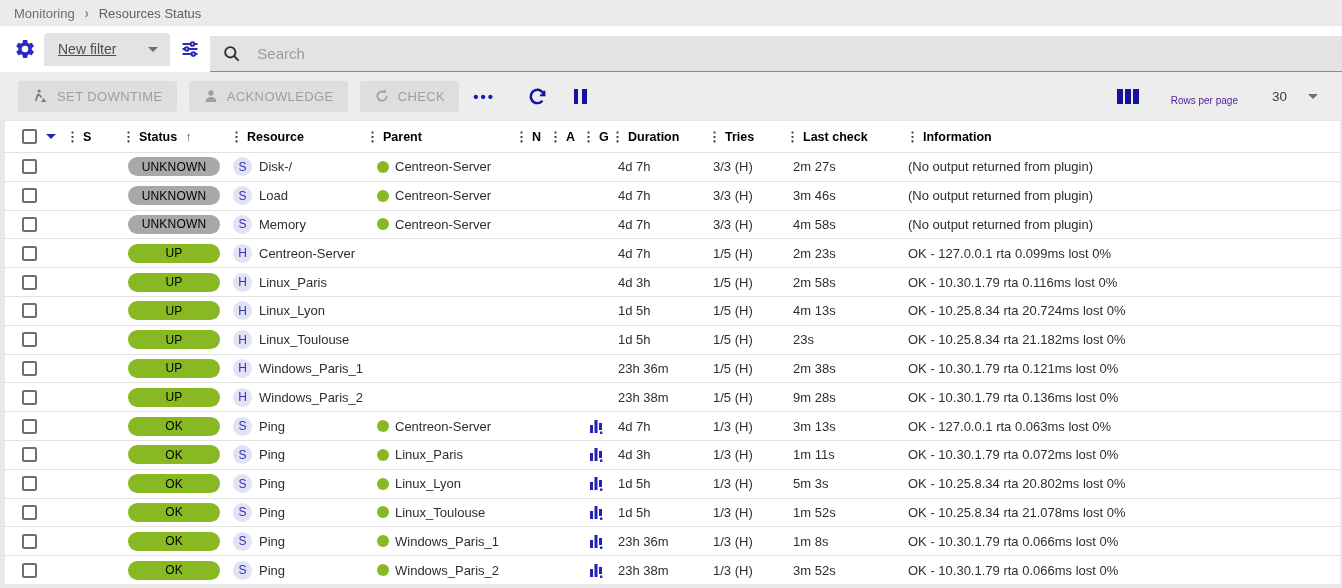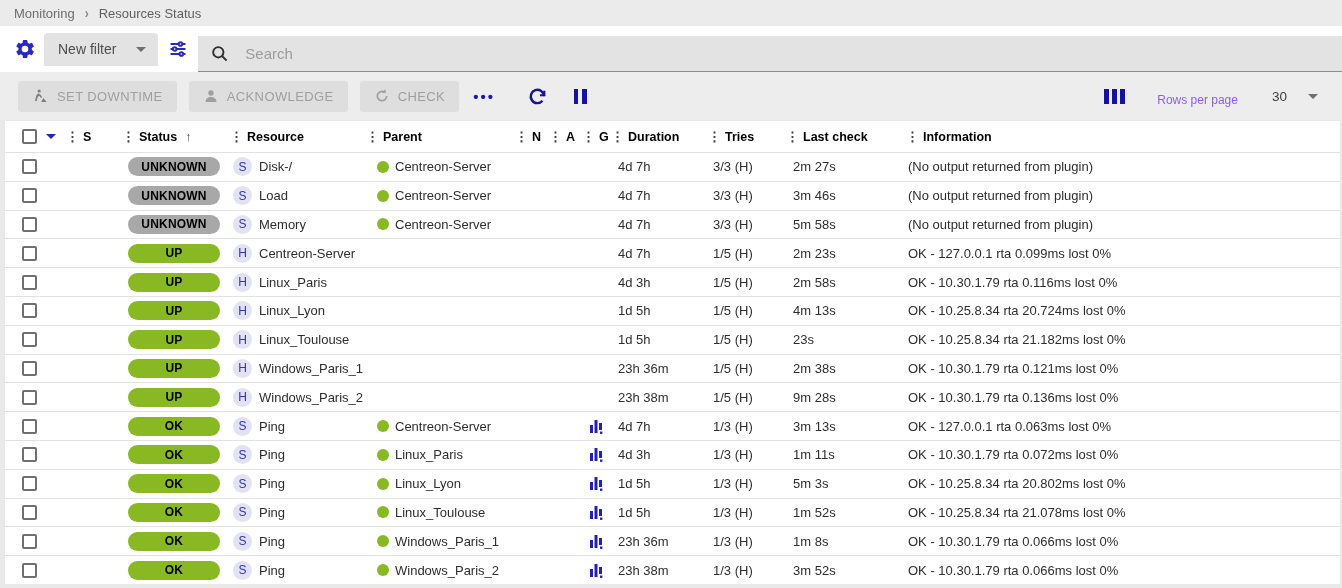--- a/index.html
+++ b/index.html
@@ -10,60 +10,60 @@
   
   .breadcrumb-bar { height:26px; background:#ebebeb; display:flex; align-items:center; padding-left:14px; gap:10px; flex:0 0 auto; }
   .crumb { font-size:13px; color:#6d6d6d; }
   .crumb.current { color:#5f5f5f;text-align:center; }
   .crumb-sep { color:#8a8a8a; font-size:12px; font-weight:bold; transform:scaleY(1.2); }
 
   
   .filter-row { height:46px; background:#ffffff; display:flex; align-items:center; padding-left:10px; flex:0 0 auto; }
   .gear-wrap { width:30px; display:flex; justify-content:center; align-items:center; cursor:pointer; }
   .newfilter-btn { margin-left:4px; height:33px; background:#e3e3e3; border:none; border-radius:4px 4px 0 0;
-    display:flex; align-items:center; gap:20px; padding:0 12px 0 14px; font-size:14px; color:#4e4e4e; cursor:pointer; }
+    display:flex; align-items:center; gap:32px; padding:0 12px 0 14px; font-size:14px; color:#4e4e4e; cursor:pointer;text-decoration:underline; }
   .caret-down { width:0; height:0; border-left:5px solid transparent; border-right:5px solid transparent; border-top:5px solid #6f6f6f; }
   .tune-wrap { width:40px; display:flex; justify-content:center; align-items:center; cursor:pointer; }
   .search-box { flex:1; align-self:flex-end; height:36px; background:#e3e3e3; border-bottom:1px solid #8c8c8c;
     display:flex; align-items:center; padding-left:12px; gap:16px; }
   .search-box input { border:none; outline:none; background:transparent; font-size:15px; color:#333; width:60%;
     font-family:"Liberation Sans", sans-serif; }
   .search-box input::placeholder { color:#9c9c9c; }
 
   
   .toolbar { height:48px; background:#ededed; display:flex; align-items:center; padding:0 16px 0 18px; gap:12px; flex:0 0 auto; }
   .tb-btn { height:31px; background:#dedede; border:none; border-radius:3px; color:#9f9f9f; font-size:13px;
     letter-spacing:0.4px; display:flex; align-items:center; gap:8px; padding:0 14px; font-family:"Liberation Sans", sans-serif; }
   .more-dots { color:#1a1aae; font-size:15px; font-weight:bold; letter-spacing:2px; margin-left:2px; cursor:pointer; }
   .icon-btn { background:none; border:none; cursor:pointer; display:flex; align-items:center; justify-content:center; padding:4px; }
   .pause-icon { display:flex; gap:4px; }
   .pause-icon i { display:block; width:4.5px; height:15px; background:#15129e; }
   .toolbar-spacer { flex:1; }
   .columns-icon { display:flex; gap:2.5px; margin-right:20px; cursor:pointer; }
   .columns-icon i { display:block; width:5.5px; height:15px; background:#15129e; }
-  .rpp-label { font-size:12px; color:#8b5cf6; margin-right:22px;margin-top:8px; }
+  .rpp-label { font-size:10px; color:#4c1d95; margin-right:22px;margin-top:8px; }
   .rpp-select { display:flex; align-items:center; gap:21px; font-size:13.5px; color:#3d3d3d; cursor:pointer; margin-right:8px; }
 
   
   .table-wrap { background:#ffffff; margin:1px 2px 4px 5px; flex:1; display:flex; flex-direction:column; overflow:hidden; }
   .grid-cols { display:grid; grid-template-columns:61px 56px 108px 136px 149px 34px 33px 29px 97px 78px 120px 1fr; align-items:center; }
   .thead { height:31px; flex:0 0 auto; }
   .th { display:flex; align-items:center; font-size:12.5px; font-weight:bold; color:#000; }
   .handle { color:#3c3c3c; font-size:13px; font-weight:bold; margin-right:5px; letter-spacing:-1px; cursor:grab; }
   .sort-arrow { margin-left:8px; color:#4a4a4a; font-size:13px; }
   .sel-cell { display:flex; align-items:center; padding-left:17px; gap:9px; }
   .cbx { width:15px; height:15px; border:2px solid #6f6f6f; border-radius:2px; background:#fff; cursor:pointer; flex:0 0 auto; }
   .hdr-caret { width:0; height:0; border-left:5px solid transparent; border-right:5px solid transparent; border-top:5px solid #2323bd; cursor:pointer; }
 
   .tbody { flex:1; display:flex; flex-direction:column; }
   .trow { flex:1; border-top:1px solid #e2e2e2; cursor:pointer; }
   .cell { font-size:13px; color:#2e2e2e; white-space:nowrap; overflow:hidden; }
   .status-cell { padding-left:6px; }
   .pill { width:92px; height:19px; border-radius:10px; display:flex; align-items:center; justify-content:center;
-    font-size:12px; font-weight:bold; color:#000; letter-spacing:0.2px; }
+    font-size:12px; font-weight:normal; color:#000; letter-spacing:0.2px; }
   .res-cell { display:flex; align-items:center; gap:7px; padding-left:3px; }
   .type-chip { width:19px; height:19px; border-radius:50%; background:#e2e2f5; color:#3232b4; font-size:12px;
     display:flex; align-items:center; justify-content:center; flex:0 0 auto; }
   .parent-cell { display:flex; align-items:center; gap:6px; padding-left:11px; }
   .parent-dot { width:12px; height:12px; border-radius:50%; background:#88b922; flex:0 0 auto; }
   .g-cell { display:flex; justify-content:center; }
   .dur-cell { padding-left:7px; }
   .tries-cell { padding-left:5px; }
   .lc-cell { padding-left:7px; }
   .info-cell { padding-left:2px; }
@@ -296,21 +296,21 @@
     <div class="cell g-cell">
       <svg class="graph-icon hidden" width="15" height="15" viewBox="0 0 15 15">
         <rect x="1" y="6" width="3" height="8" fill="#2222b2"></rect>
         <rect x="5.5" y="1" width="3" height="13" fill="#2222b2"></rect>
         <rect x="10" y="4" width="3" height="7" fill="#2222b2"></rect>
         <rect x="11" y="12.5" width="2.4" height="2.4" fill="#2222b2"></rect>
       </svg>
     </div>
     <div class="cell dur-cell">4d 7h</div>
     <div class="cell tries-cell">3/3 (H)</div>
-    <div class="cell lc-cell">5m 58s</div>
+    <div class="cell lc-cell">4m 58s</div>
     <div class="cell info-cell">(No output returned from plugin)</div>
   </div>
 
   <div class="trow grid-cols">
     <div class="sel-cell">
       <span class="cbx"></span>
     </div>
     <div class="cell"></div>
     <div class="cell status-cell">
       <span class="pill" style="background: rgb(136, 185, 34);">UP</span>

